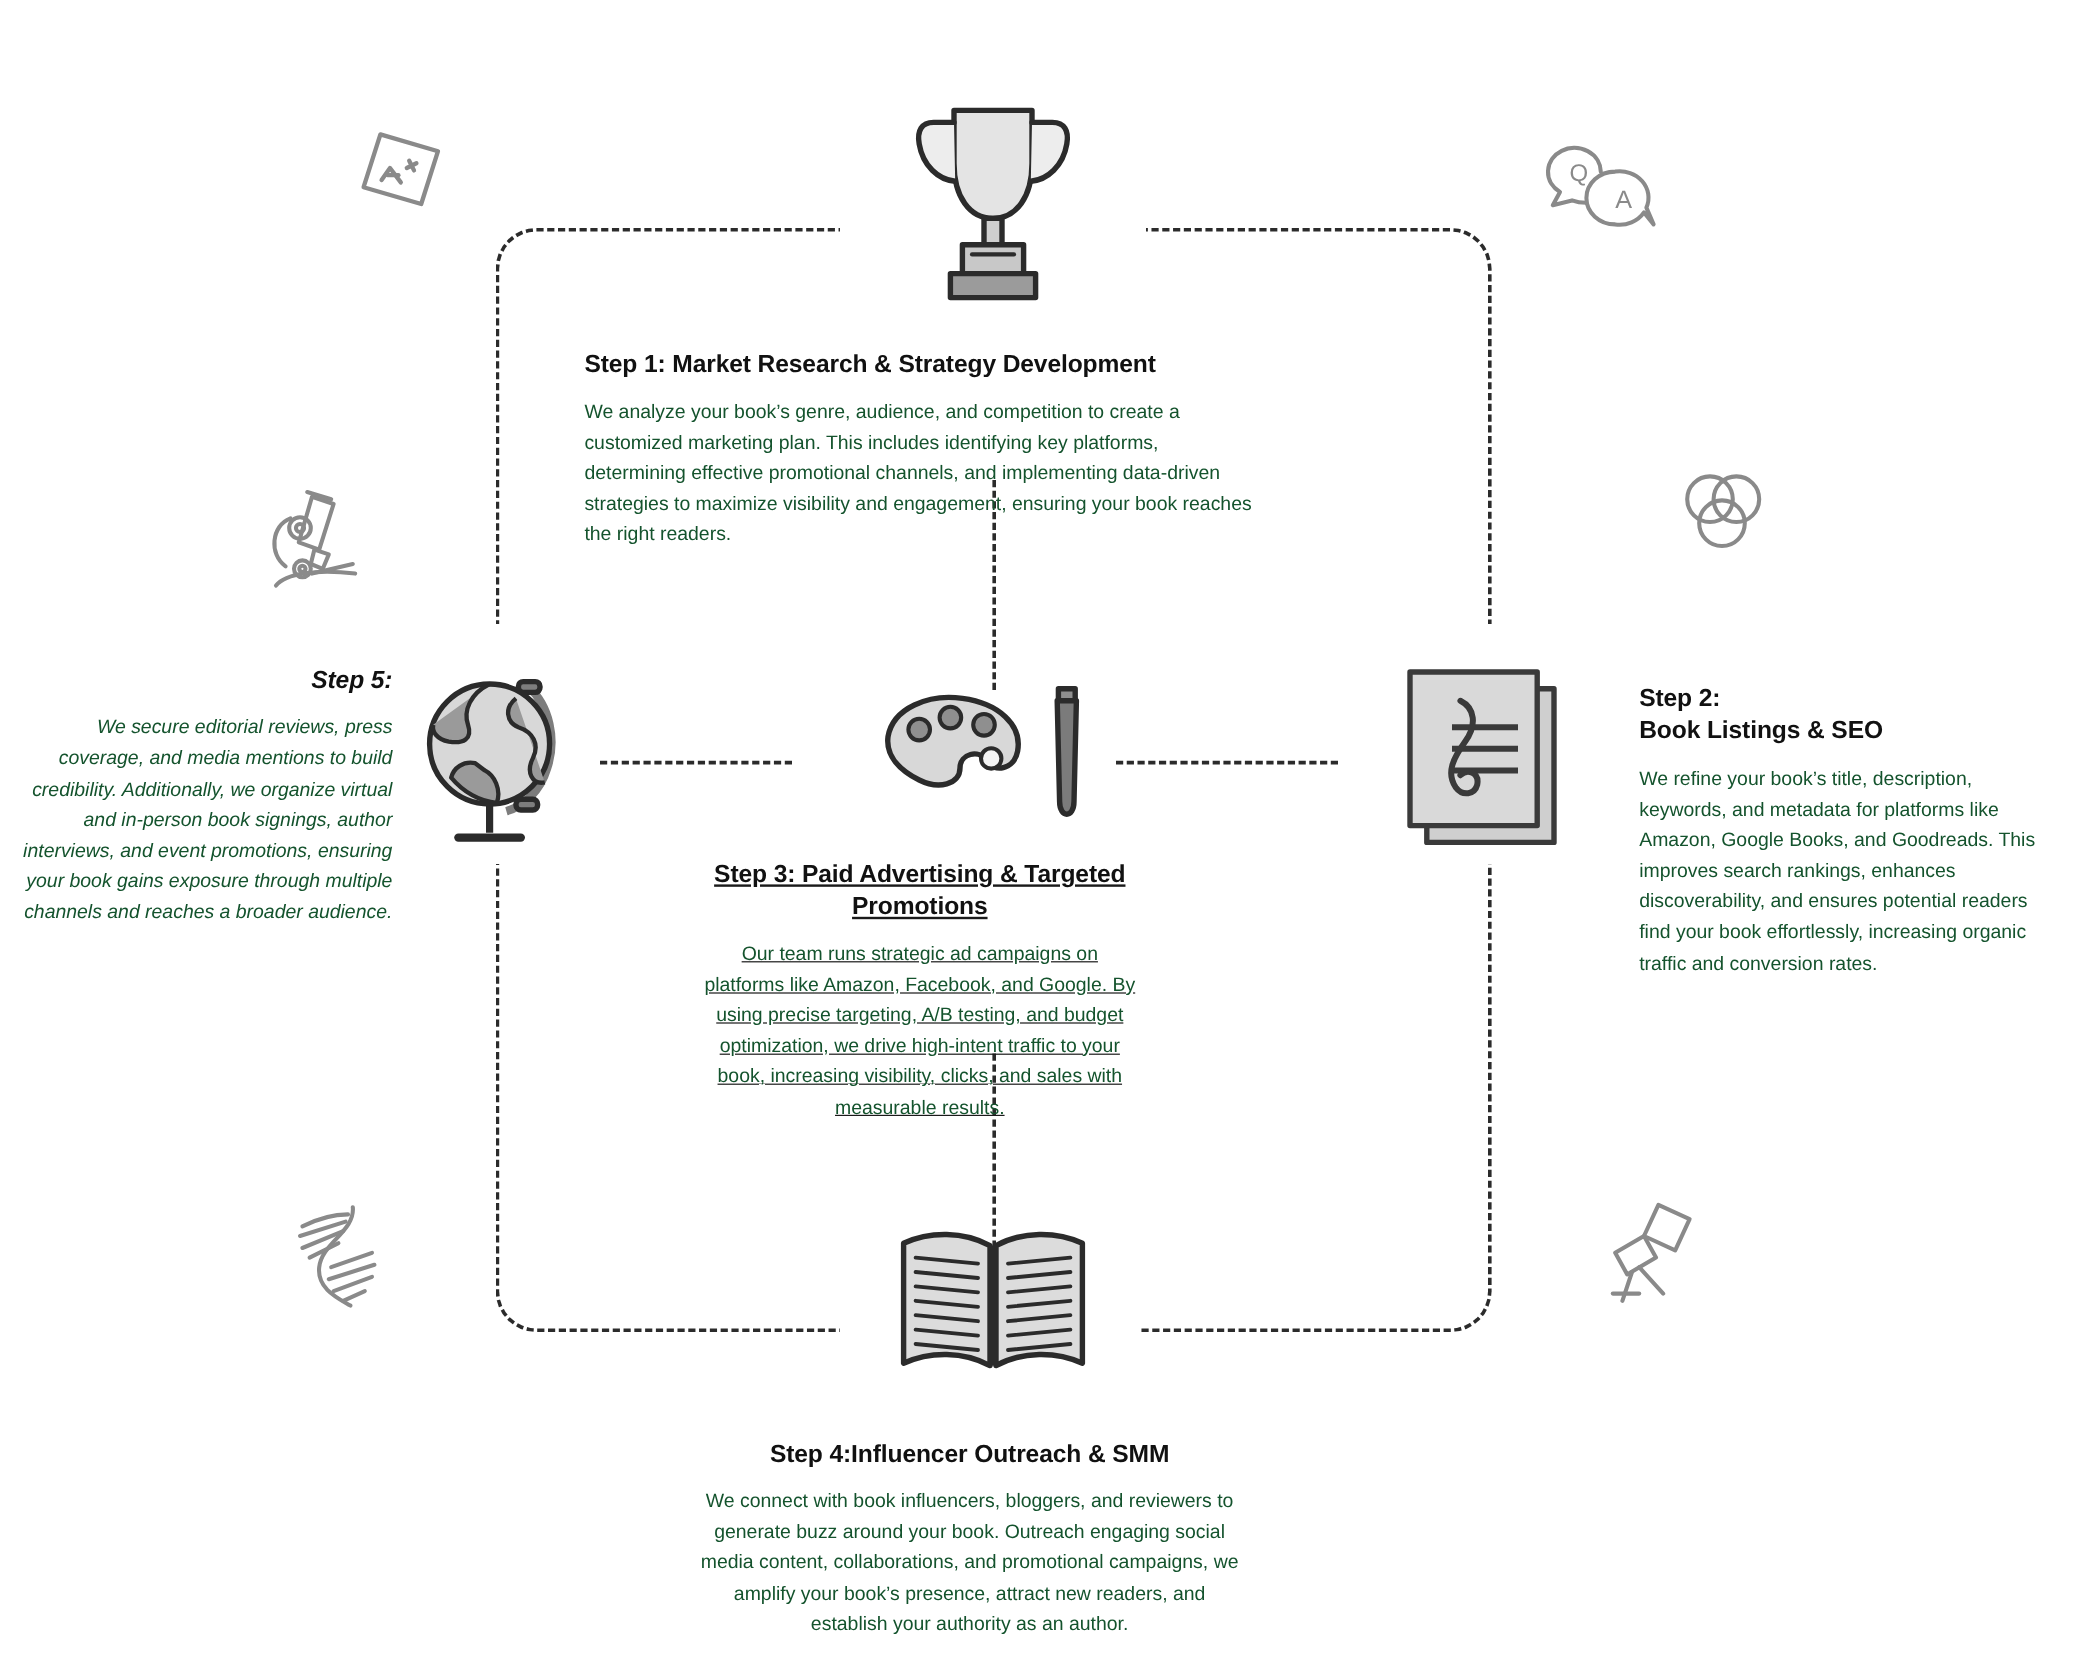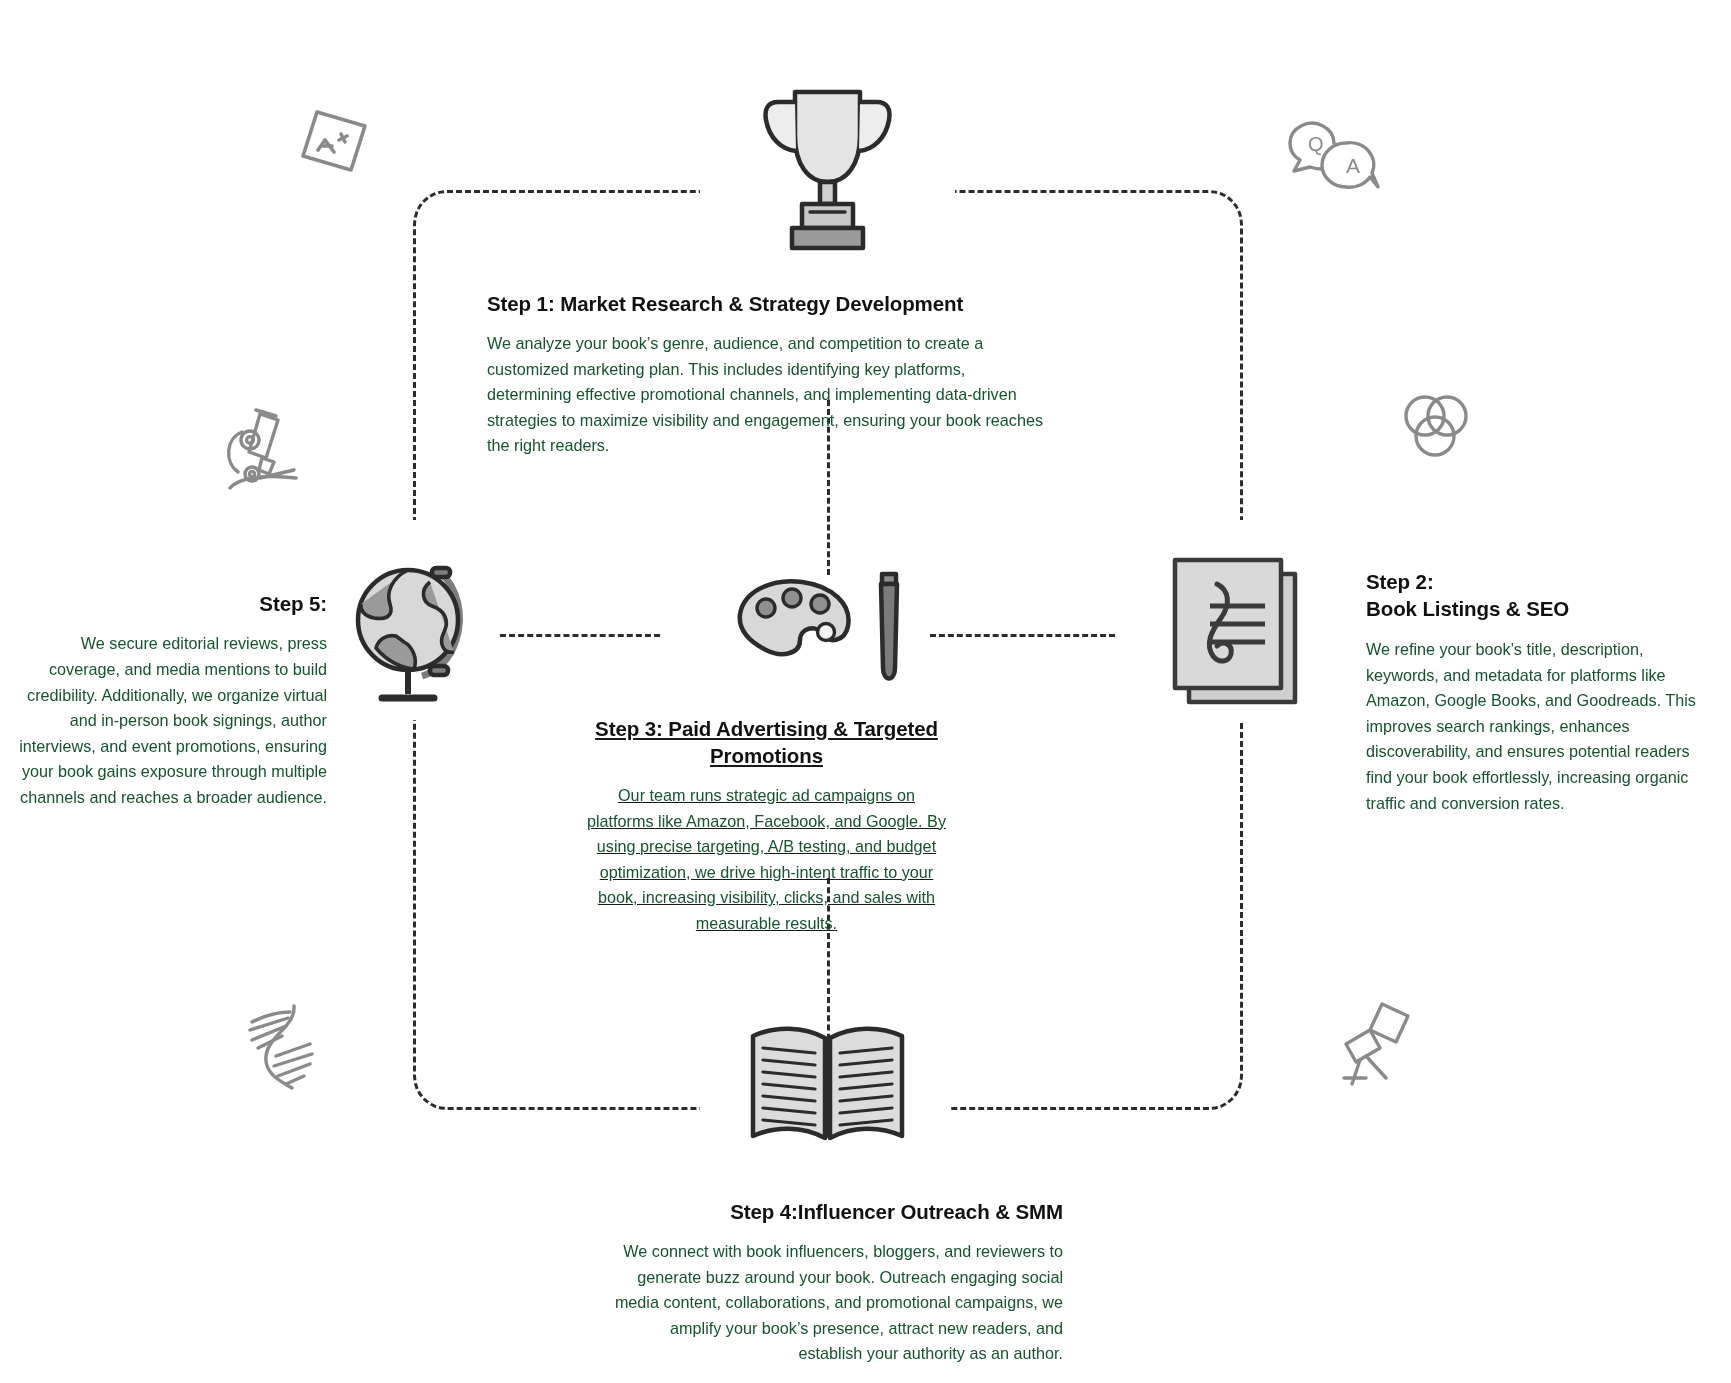--- a/index.html
+++ b/index.html
@@ -72,23 +72,23 @@
   }
   .block p {
     margin: 0;
     font-size: 16.2px;
     line-height: 1.58;
     color: #14532d;
   }
 
   .block-step1 { left: 487px; top: 290px; width: 560px; text-align: left; }
   .block-step3 { left: 584px; top: 715px; width: 365px; text-align: center; text-decoration: underline; }
-  .block-step4 { left: 578px; top: 1198px; width: 460px; text-align: right; margin-left: 25px; }
+  .block-step4 { left: 578px; top: 1198px; width: 460px; text-align: center; }
   .block-step2 { left: 1366px; top: 568px; width: 345px; text-align: left; }
-  .block-step5 { left: 10px;  top: 590px; width: 317px; text-align: right; }
+  .block-step5 { left: 10px;  top: 553px; width: 317px; text-align: right; font-style: italic; }
 
   .block-step2 h3 { line-height: 1.34; }
   .block-step5 h3 { line-height: 1.34; }
 
   
   .icon-main { position: absolute; }
   .ic-trophy  { left: 750px;  top: 78px;  }
   .ic-music   { left: 1165px; top: 548px; }
   .ic-book    { left: 745px;  top: 1020px;}
   .ic-globe   { left: 352px;  top: 548px; }

